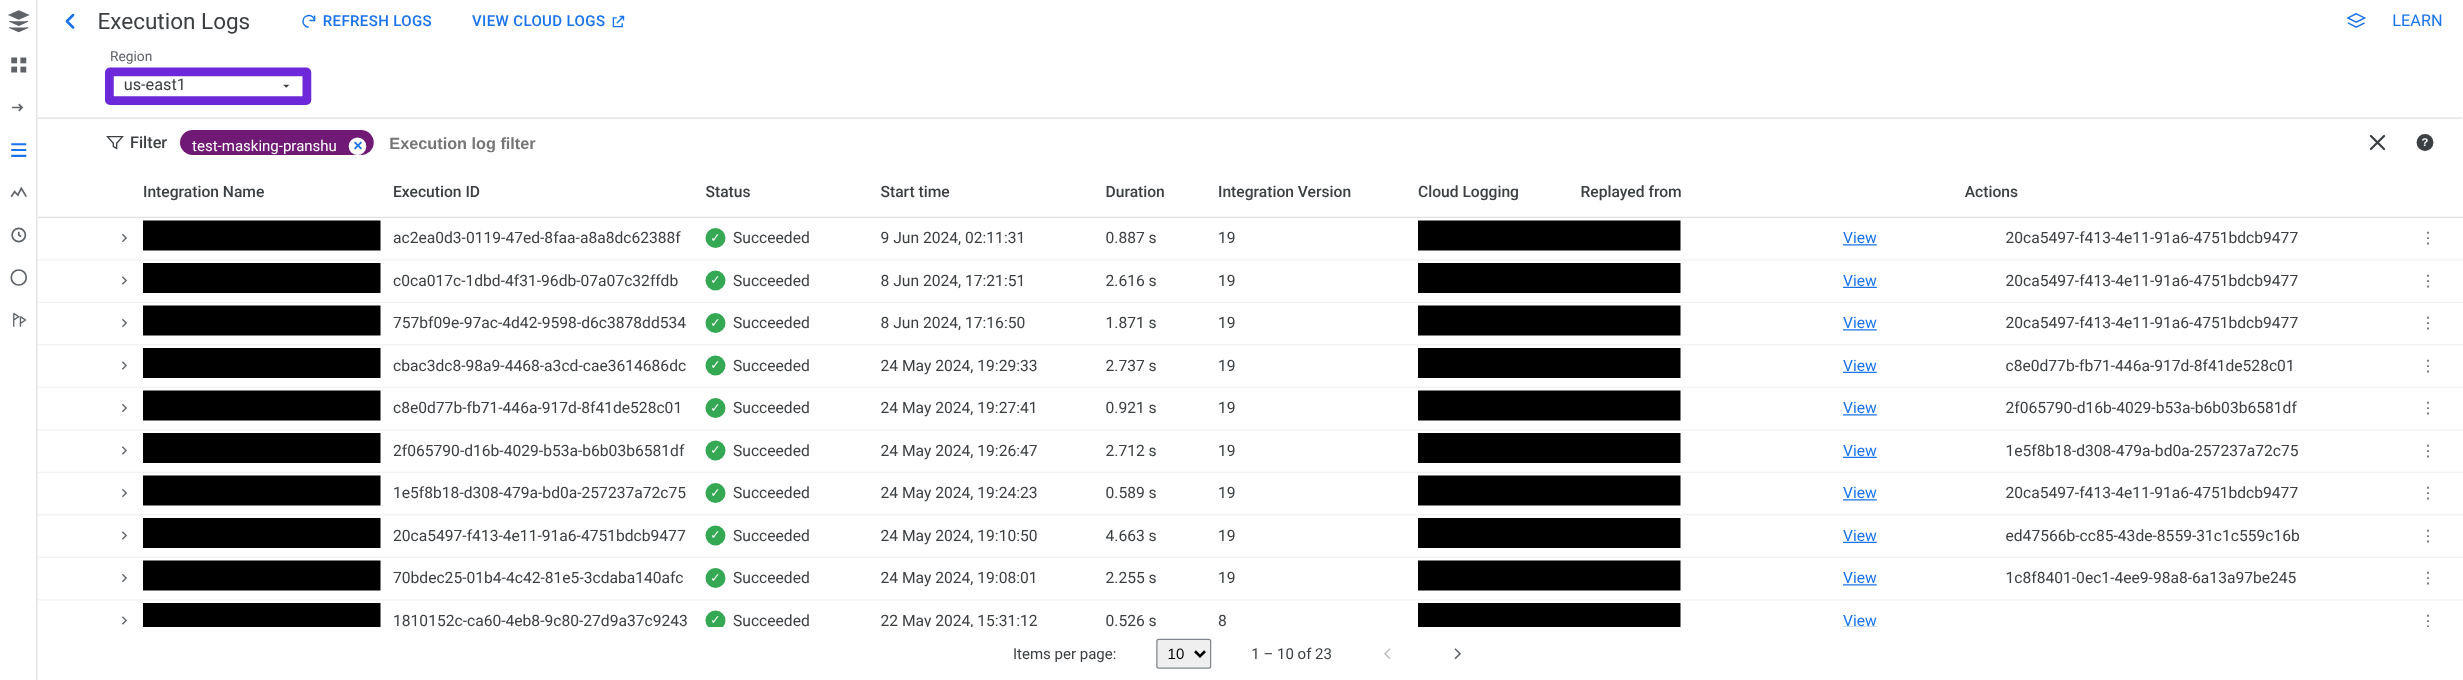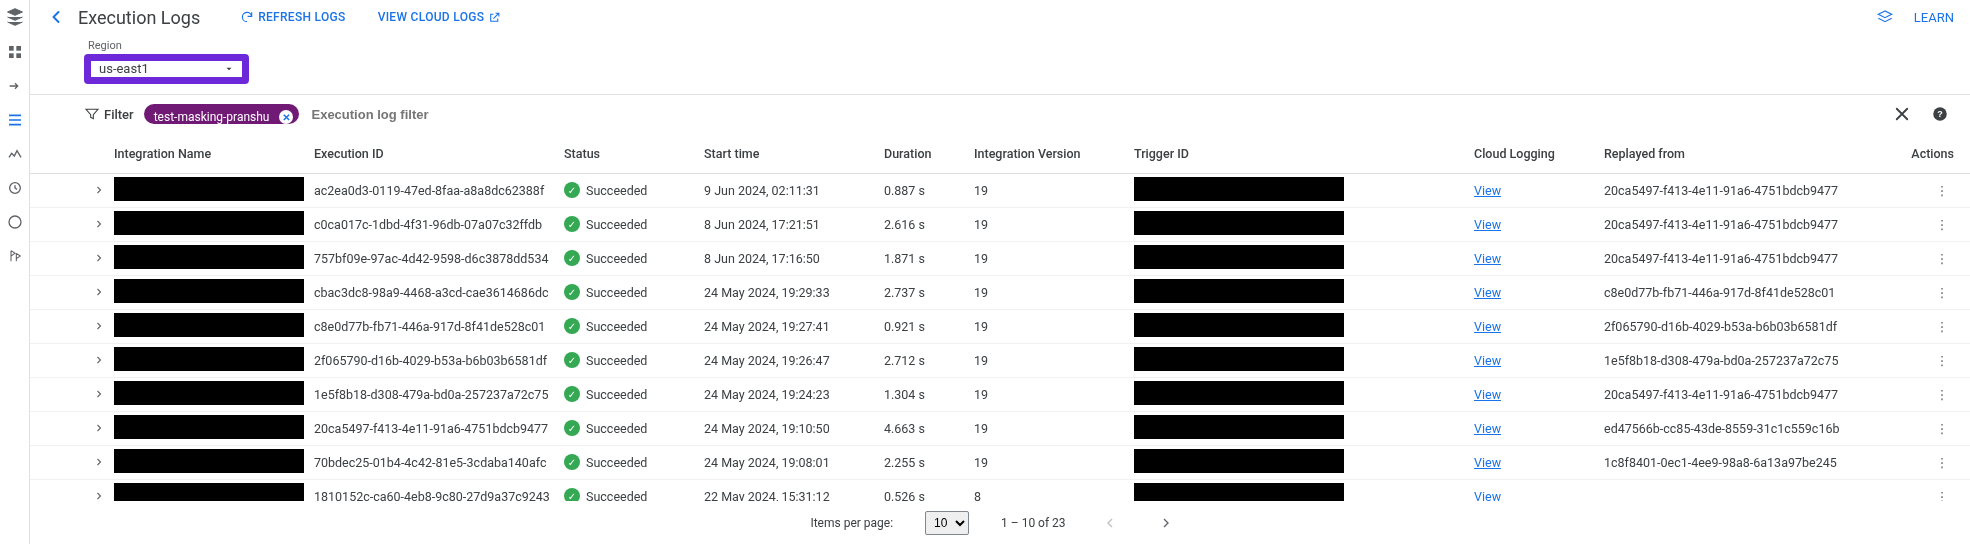--- a/index.html
+++ b/index.html
@@ -177,21 +177,20 @@
 
     <div class="table">
       <div class="row header">
         <div class="col-exp"></div>
         <div class="col-name">Integration Name</div>
         <div class="col-execid">Execution ID</div>
         <div class="col-status">Status</div>
         <div class="col-start">Start time</div>
         <div class="col-dur">Duration</div>
         <div class="col-iv">Integration Version</div>
-        <div class="col-trig">Trigger ID</div>
         <div class="col-clog">Cloud Logging</div>
         <div class="col-repl">Replayed from</div>
         <div class="col-act">Actions</div>
       </div>
       <div id="rows">
           <div class="row">
             <div class="col-exp">
               <span style="cursor:pointer;color:#5f6368;">
                 <svg width="12" height="12" viewBox="0 0 24 24">
                   <path d="M9 6l6 6-6 6" stroke="#5f6368" stroke-width="2.2" fill="none"></path>
@@ -342,21 +341,21 @@
                 </svg>
               </span>
             </div>
             <div class="col-name"><span class="redact"></span></div>
             <div class="col-execid">1e5f8b18-d308-479a-bd0a-257237a72c75</div>
             <div class="col-status">
               <span class="status-ok">✓</span>
               <span>Succeeded</span>
             </div>
             <div class="col-start">24 May 2024, 19:24:23</div>
-            <div class="col-dur">1.304 s</div>
+            <div class="col-dur">0.589 s</div>
             <div class="col-iv">19</div>
             <div class="col-trig"><span class="redact-trig"></span></div>
             <div class="col-clog"><span class="viewlink">View</span></div>
             <div class="col-repl">20ca5497-f413-4e11-91a6-4751bdcb9477</div>
             <div class="col-act">
               <span class="kebab">⋮</span>
             </div>
           </div>
           <div class="row">
             <div class="col-exp">

